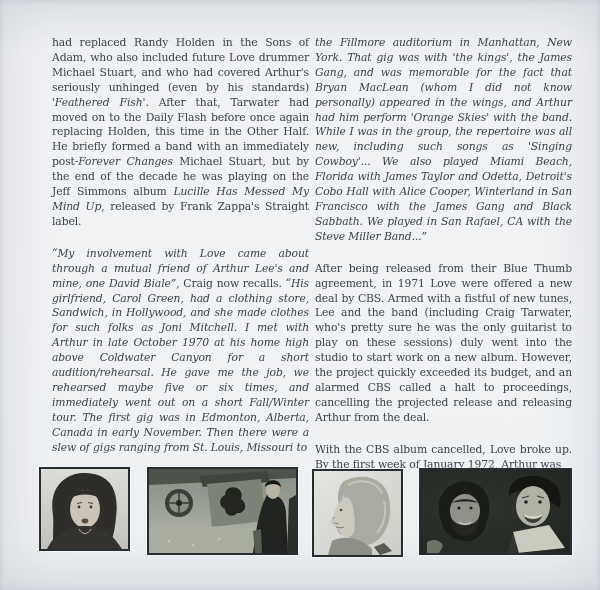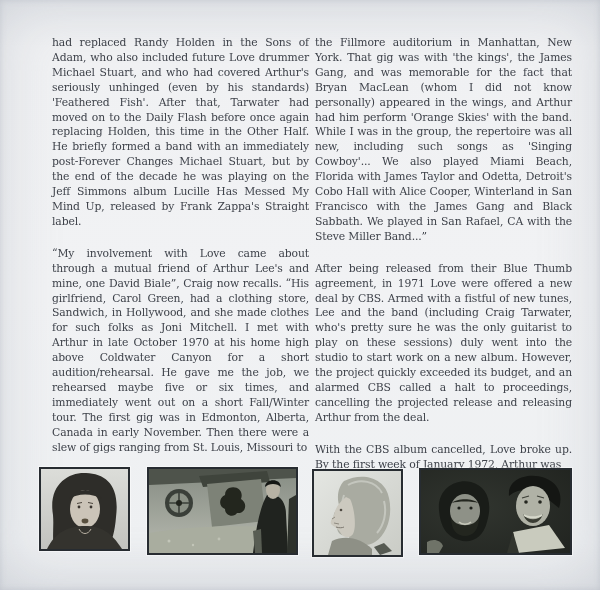--- a/index.html
+++ b/index.html
@@ -17,21 +17,21 @@
     position:absolute;top:36px;
     width:257px;
     font-size:10.8px;line-height:14.9px;
     letter-spacing:-0.12px;
     color:#3e424a;
     text-align:justify;
   }
   .col-left{left:52px;}
   .col-right{left:315px;}
   .col p{margin:0 0 17px 0;}
-  .it{}
+  .it{font-style:italic;}
   figure.photo{
     position:absolute;margin:0;box-sizing:border-box;
     border:2px solid #272c31;
     box-shadow:0 0 0 1px rgba(255,255,255,.45);
     background:#b9bdb4;
   }
   figure.photo svg{display:block;width:100%;height:100%;}
   .p1{left:39px;top:467px;width:91px;height:84px;}
   .p2{left:147px;top:467px;width:151px;height:88px;}
   .p3{left:312px;top:469px;width:91px;height:88px;}

